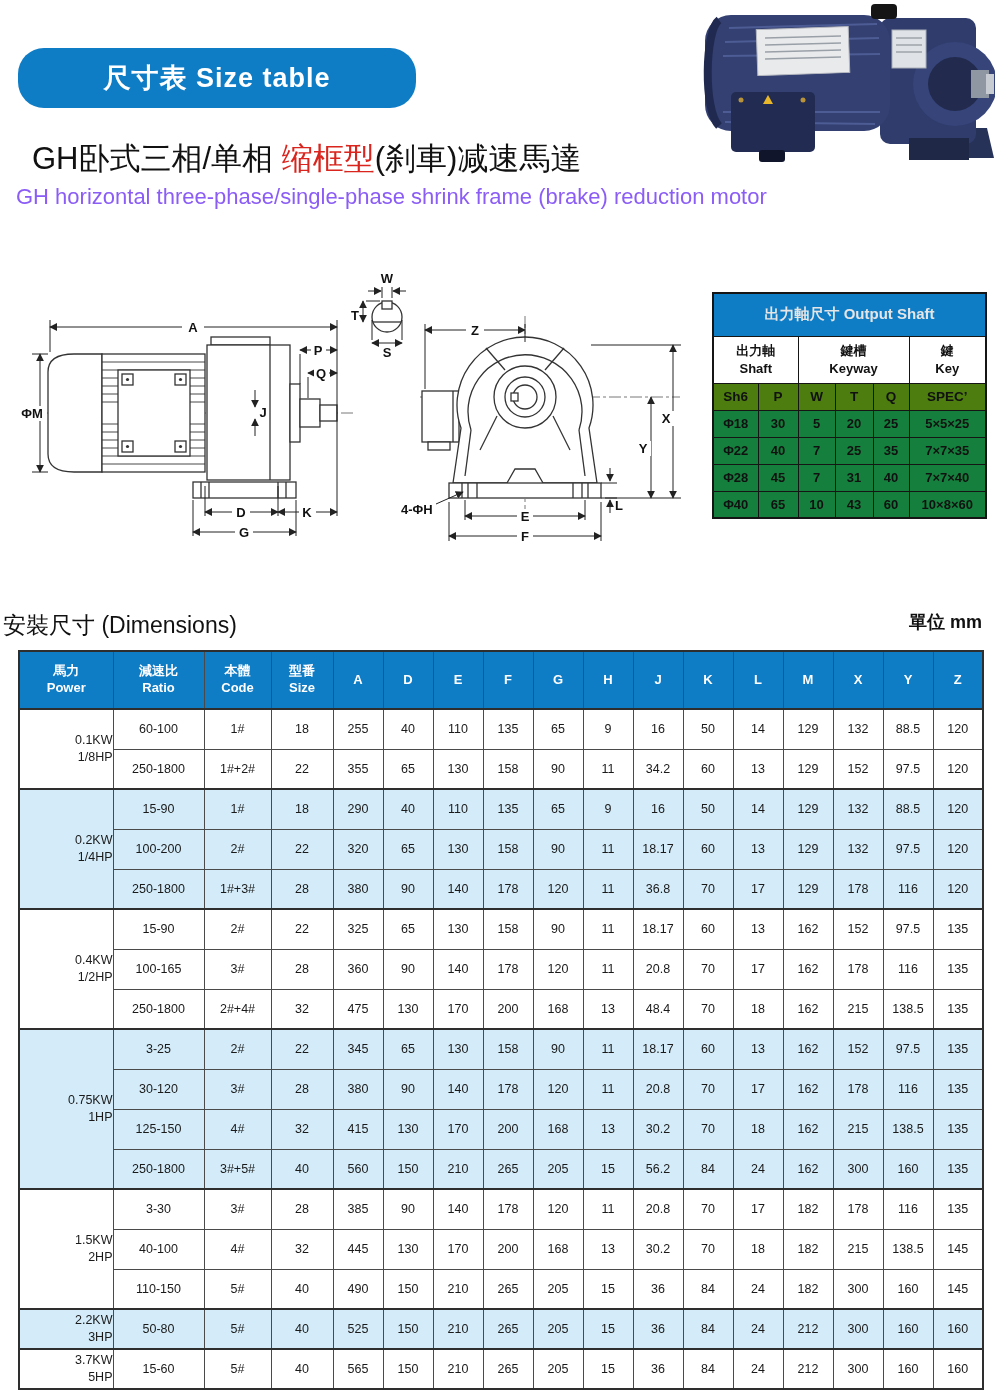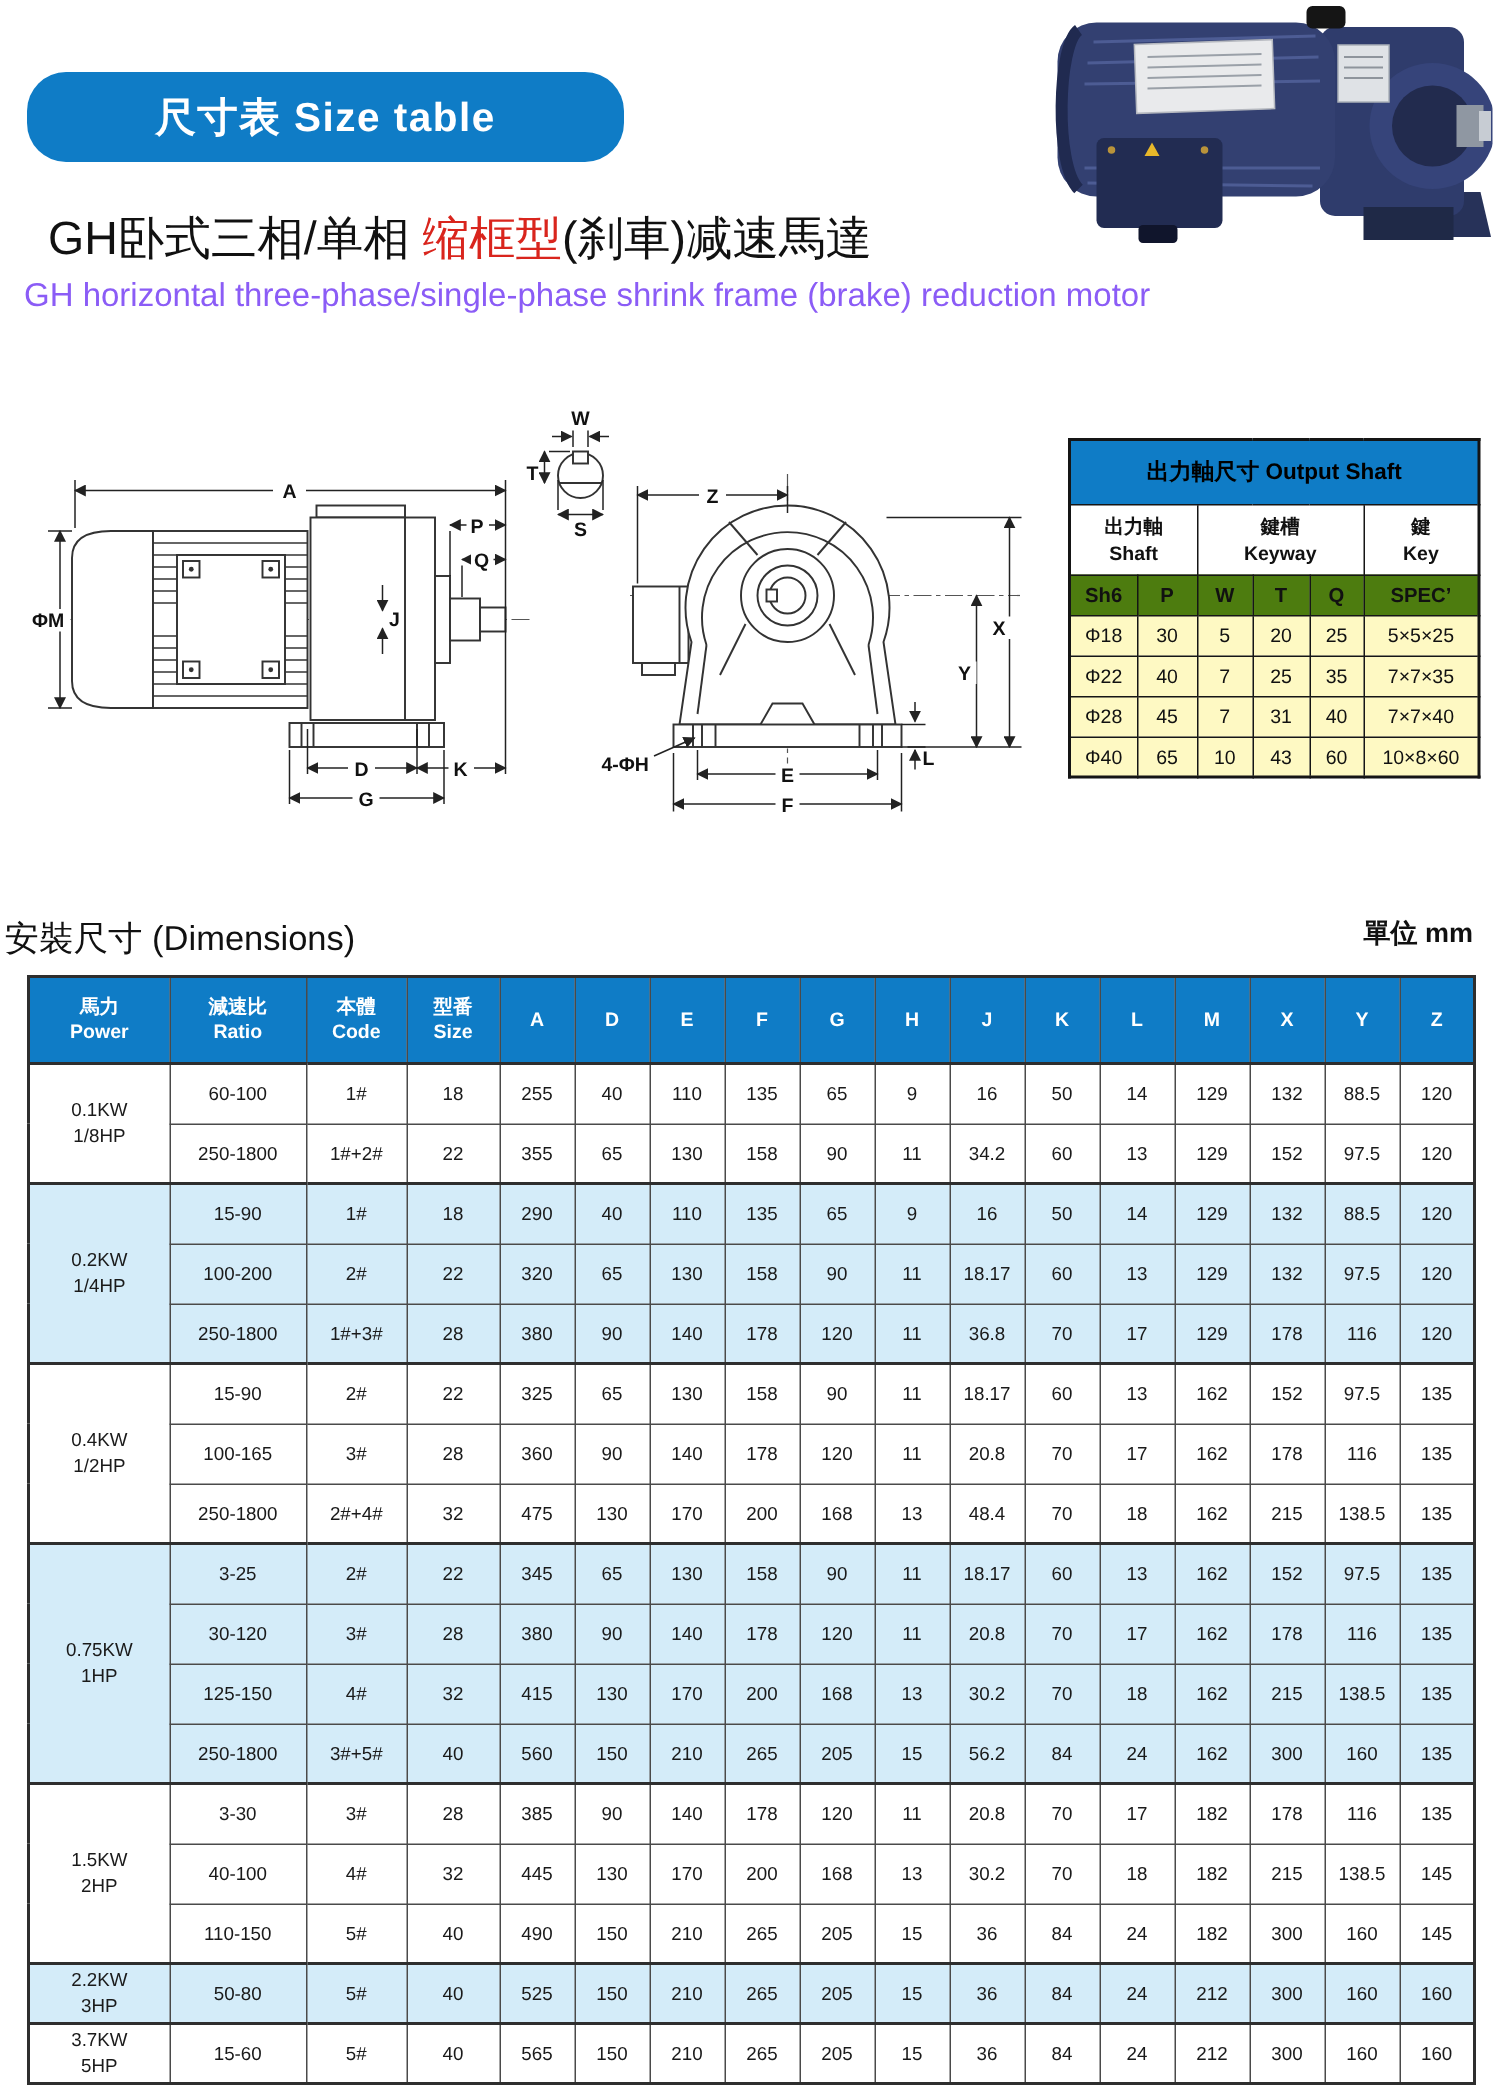--- a/index.html
+++ b/index.html
@@ -26,38 +26,38 @@
   .dl { fill:none; stroke:#222; stroke-width:1; }
   .cl { fill:none; stroke:#555; stroke-width:0.8; stroke-dasharray:12 3 3 3; }
   .lbl { font-size:13px; font-weight:600; fill:#111; }
   .lblbg { fill:#fff; }
 
   table { border-collapse:collapse; table-layout:fixed; }
   th, td { text-align:center; vertical-align:middle; }
 
   .shaft-table { position:absolute; left:712px; top:292px; width:273px; border:2px solid #151515; }
   .shaft-table th, .shaft-table td { border:1px solid #151515; }
-  .st-title { background:#0f7cc6; color:#000000; font-size:15px; font-weight:bold; height:43px; }
+  .st-title { background:#0f7cc6; color:#e5e5e5; font-size:15px; font-weight:bold; height:43px; }
   .st-group { height:47px; font-size:13px; font-weight:bold; background:#fff; line-height:1.35; }
   .st-col { height:27px; font-size:13.5px; font-weight:bold; background:#4d7c0f; }
-  .shaft-table tbody td { height:27px; font-size:13px; font-weight:400; background:#fef9c3; }
+  .shaft-table tbody td { height:27px; font-size:13px; font-weight:700; background:#15803d; }
 
   .dims-label { position:absolute; left:3px; top:610px; font-size:23px; font-weight:normal; }
   .unit-label { position:absolute; right:18px; top:610px; font-size:18px; font-weight:bold; }
 
   .dim-table { position:absolute; left:18px; top:650px; width:964px; border:2px solid #2e2e2e; }
   .dim-table th, .dim-table td { border:1px solid #4a4a4a; }
   .dim-table thead th {
     background:#0f7cc6; color:#fff; font-size:13px; font-weight:bold;
     height:58px; line-height:1.3; border-bottom:2px solid #2e2e2e;
   }
   .dim-table tbody td { height:40px; font-size:12.5px; color:#1a1a1a; background:#fff; }
   .dim-table tbody tr.shaded td { background:#d4ecf9; }
   .dim-table tbody tr.group-start td { border-top:2px solid #2e2e2e; }
-  .power-cell { line-height:1.4; }
+  .power-cell { line-height:1.4;text-align:right; }
 </style>
 </head>
 <body>
 
 <div class="badge">
   <span>尺寸表 Size table</span>
 </div>
 
 <svg class="photo" width="300" height="165" viewBox="0 0 300 165">
   <g>

